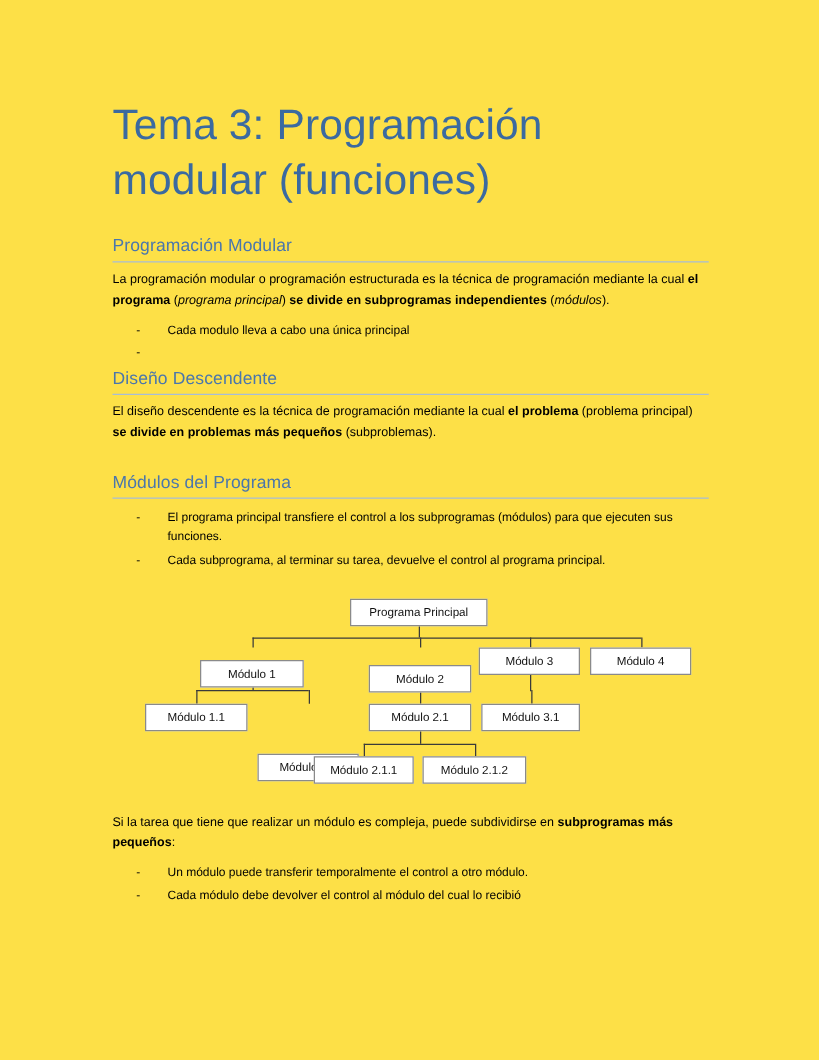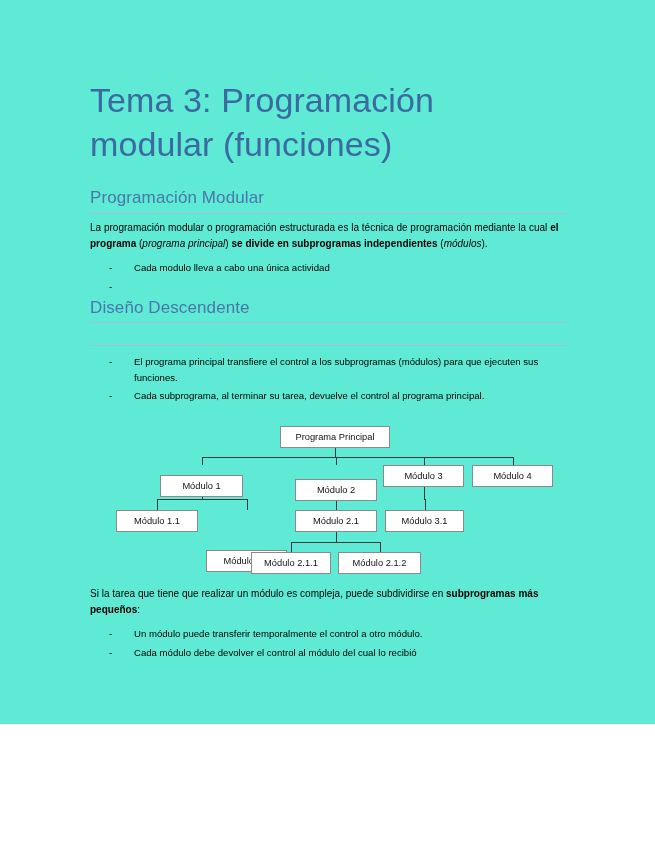--- a/index.html
+++ b/index.html
@@ -13,22 +13,22 @@
     height: 848px;
     font-family: "Liberation Sans", sans-serif;
     color: #000000;
     overflow: hidden;
     position: relative;
   }
 
   .page {
     position: relative;
     width: 655px;
-    height: 724px;
-    background: #5eead4;
+    height: 848px;
+    background: #fde047;
     box-sizing: border-box;
     padding: 0 88px 0 90px;
   }
 
   
   .doc-title {
     color: #3b6aa0;
     font-size: 34px;
     font-weight: 400;
     line-height: 1.30;
@@ -37,21 +37,21 @@
     padding-top: 78px;
     max-width: 420px;
   }
 
   
   .section {
     margin-top: 22px;
   }
   .section-heading {
     color: #4a76ac;
-    font-size: 17px;
+    font-size: 14px;
     font-weight: 400;
     line-height: 1.15;
     margin: 0 0 2px 0;
     padding: 0 0 3px 0;
     letter-spacing: 0.1px;
   }
   .heading-rule {
     border: 0;
     border-top: 1px solid #a7bcd8;
     margin: 0 0 6px 0;
@@ -112,44 +112,46 @@
   }
   .conn {
     position: absolute;
     background: #3a3a3a;
     z-index: 1;
   }
   .conn.v { width: 1px; }
   .conn.h { height: 1px; }
 
   
-  .tail-block { margin-top: 6px; }
+  .tail-block { margin-top: 18px; }
 </style>
 </head>
 <body>
 
 <div class="page">
 
   <h1 class="doc-title">Tema 3: Programación modular (funciones)</h1>
 
   <div id="sections-host">
       <div class="section">
         <h2 class="section-heading">Programación Modular</h2>
         <hr class="heading-rule">
         <p class="body-text"><span>La programación modular o programación estructurada es la técnica de programación mediante la cual </span><b>el programa</b><span> (</span><i>programa principal</i><span>) </span><b>se divide en subprogramas independientes</b><span> (</span><i>módulos</i><span>).</span></p>
         <ul class="dash-list">
-          <li><span class="dash">-</span><span>Cada modulo lleva a cabo una única actividad</span></li>
+          <li><span class="dash">-</span><span>Cada modulo lleva a cabo una única principal</span></li>
           <li><span class="dash">-</span></li>
         </ul>
       </div>
       <div class="section">
         <h2 class="section-heading">Diseño Descendente</h2>
         <hr class="heading-rule">
+        <p class="body-text"><span>El diseño descendente es la técnica de programación mediante la cual </span><b>el problema</b><span> (problema principal) </span><b>se divide en problemas más pequeños</b><span> (subproblemas).</span></p>
       </div>
       <div class="section">
+        <h2 class="section-heading">Módulos del Programa</h2>
         <hr class="heading-rule">
         <ul class="dash-list">
           <li><span class="dash">-</span><span>El programa principal transfiere el control a los subprogramas (módulos) para que ejecuten sus funciones.</span></li>
           <li><span class="dash">-</span><span>Cada subprograma, al terminar su tarea, devuelve el control al programa principal.</span></li>
         </ul>
       </div>
     </div>
 
   <div class="diagram-wrap" id="diagram-host">
       <div class="conn v" style="left: 237px; top: 28px; height: 9px;"></div>

